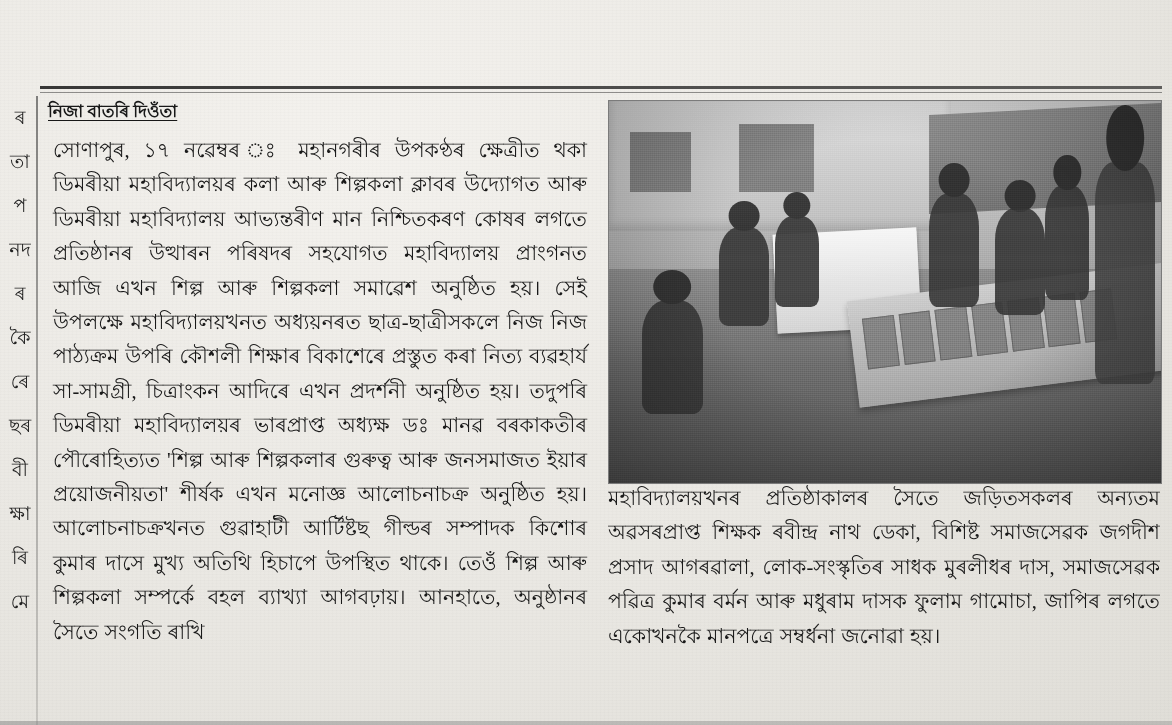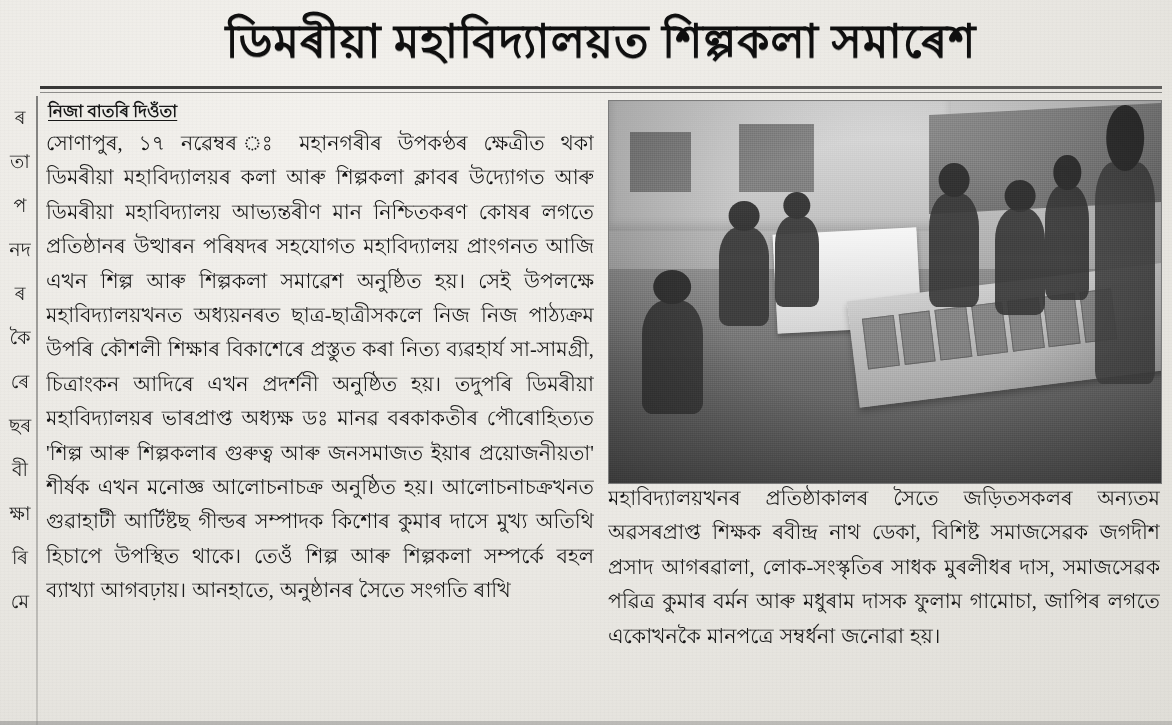--- a/index.html
+++ b/index.html
@@ -99,21 +99,21 @@
   
   .col-left {
     position: absolute;
     left: 46px;
     top: 126px;
     width: 548px;
     height: 594px;
     overflow: hidden;
   }
   .col-left p {
-    margin: 0;
+    margin: 7px;
     font-size: 20.5px;
     line-height: 34.4px;
     color: #1b1b1b;
     text-align: justify;
     text-justify: inter-word;
     word-spacing: 1px;
   }
 
   
   .col-right {
@@ -234,23 +234,20 @@
     <div class="scrap-line">কৈ</div>
     <div class="scrap-line">ৰে</div>
     <div class="scrap-line">ছৰ</div>
     <div class="scrap-line">বী</div>
     <div class="scrap-line">ক্ষা</div>
     <div class="scrap-line">ৰি</div>
     <div class="scrap-line">মে</div>
   </div>
   <div class="left-rule"></div>
 
-  <div class="headline-band">
-    <div class="headline">ডিমৰীয়া মহাবিদ্যালয়ত শিল্পকলা সমাৰেশ</div>
-  </div>
   <div class="headline-rule"></div>
   <div class="headline-rule thin"></div>
 
   <div class="byline">নিজা বাতৰি দিওঁতা</div>
 
   <div class="col-left">
     <p>সোণাপুৰ, ১৭ নৱেম্বৰ ঃ মহানগৰীৰ উপকণ্ঠৰ ক্ষেত্ৰীত থকা ডিমৰীয়া মহাবিদ্যালয়ৰ কলা আৰু শিল্পকলা ক্লাবৰ উদ্যোগত আৰু ডিমৰীয়া মহাবিদ্যালয় আভ্যন্তৰীণ মান নিশ্চিতকৰণ কোষৰ লগতে প্ৰতিষ্ঠানৰ উত্থাৰন পৰিষদৰ সহযোগত মহাবিদ্যালয় প্ৰাংগনত আজি এখন শিল্প আৰু শিল্পকলা সমাৱেশ অনুষ্ঠিত হয়। সেই উপলক্ষে মহাবিদ্যালয়খনত অধ্যয়নৰত ছাত্ৰ-ছাত্ৰীসকলে নিজ নিজ পাঠ্যক্ৰম উপৰি কৌশলী শিক্ষাৰ বিকাশেৰে প্ৰস্তুত কৰা নিত্য ব্যৱহাৰ্য সা-সামগ্ৰী, চিত্ৰাংকন আদিৰে এখন প্ৰদৰ্শনী অনুষ্ঠিত হয়। তদুপৰি ডিমৰীয়া মহাবিদ্যালয়ৰ ভাৰপ্ৰাপ্ত অধ্যক্ষ ডঃ মানৱ বৰকাকতীৰ পৌৰোহিত্যত 'শিল্প আৰু শিল্পকলাৰ গুৰুত্ব আৰু জনসমাজত ইয়াৰ প্ৰয়োজনীয়তা' শীৰ্ষক এখন মনোজ্ঞ আলোচনাচক্ৰ অনুষ্ঠিত হয়। আলোচনাচক্ৰখনত গুৱাহাটী আৰ্টিষ্টছ গীল্ডৰ সম্পাদক কিশোৰ কুমাৰ দাসে মুখ্য অতিথি হিচাপে উপস্থিত থাকে। তেওঁ শিল্প আৰু শিল্পকলা সম্পৰ্কে বহল ব্যাখ্যা আগবঢ়ায়। আনহাতে, অনুষ্ঠানৰ সৈতে সংগতি ৰাখি</p>
   </div>
 
   <div class="photo">

